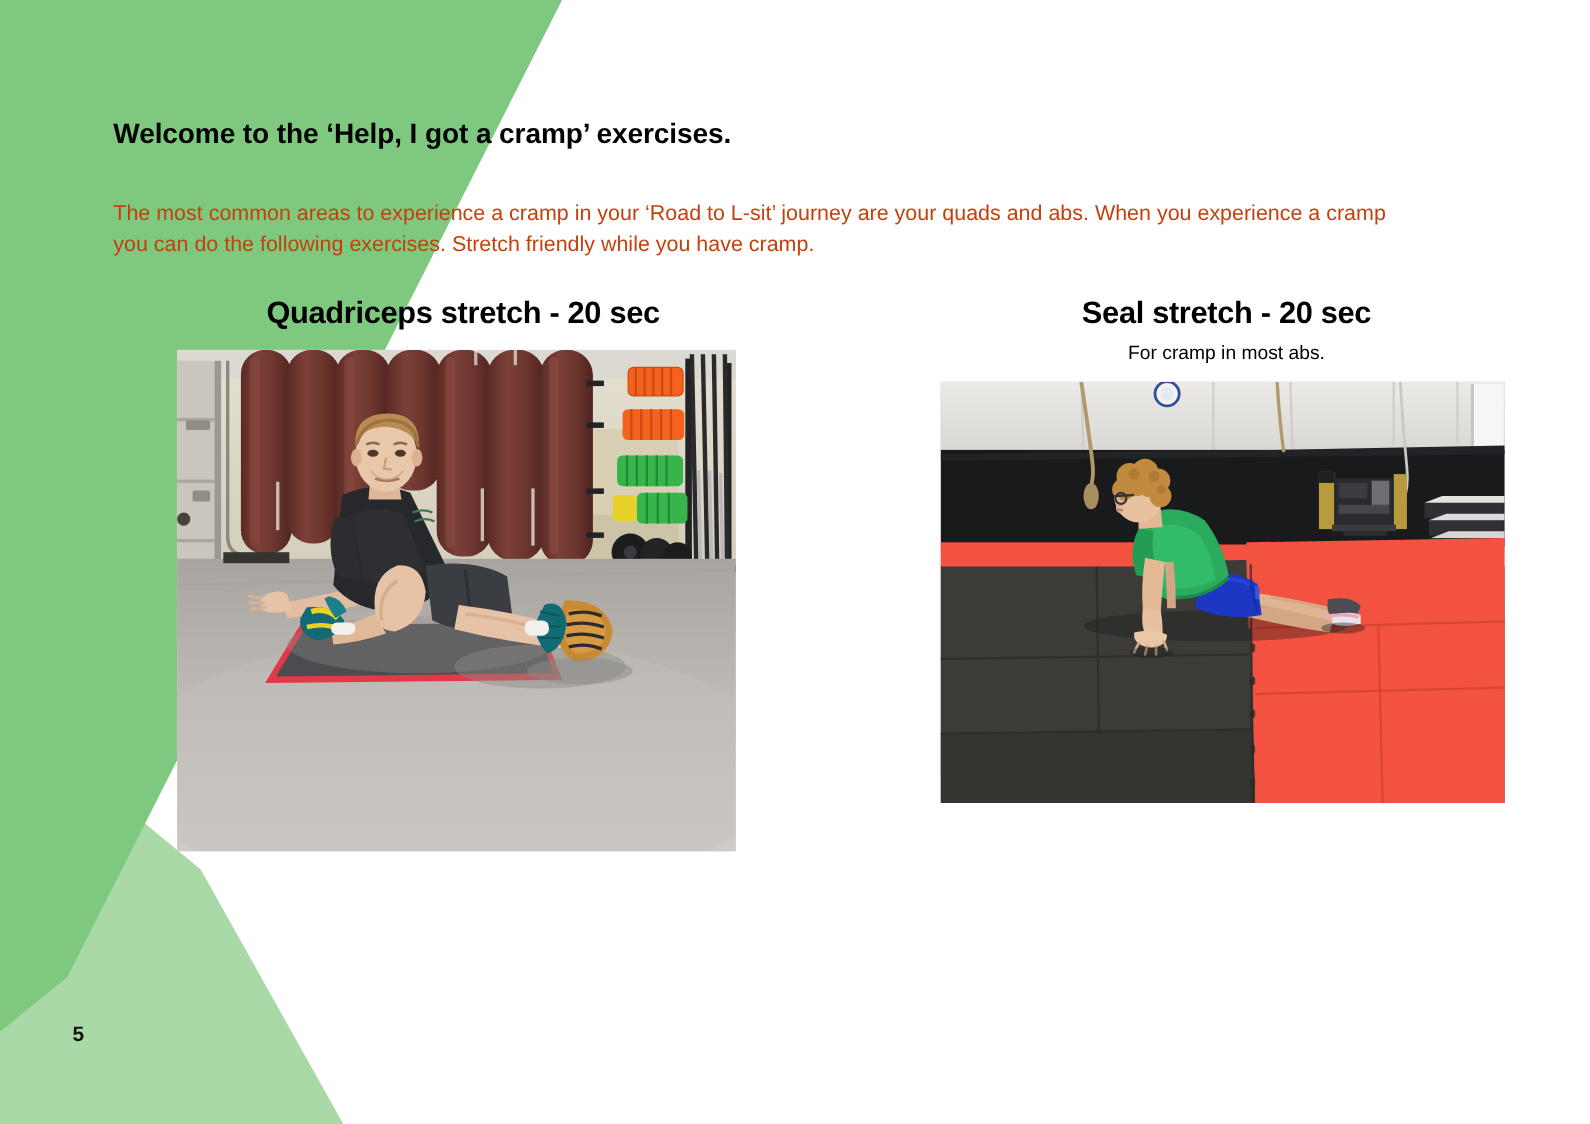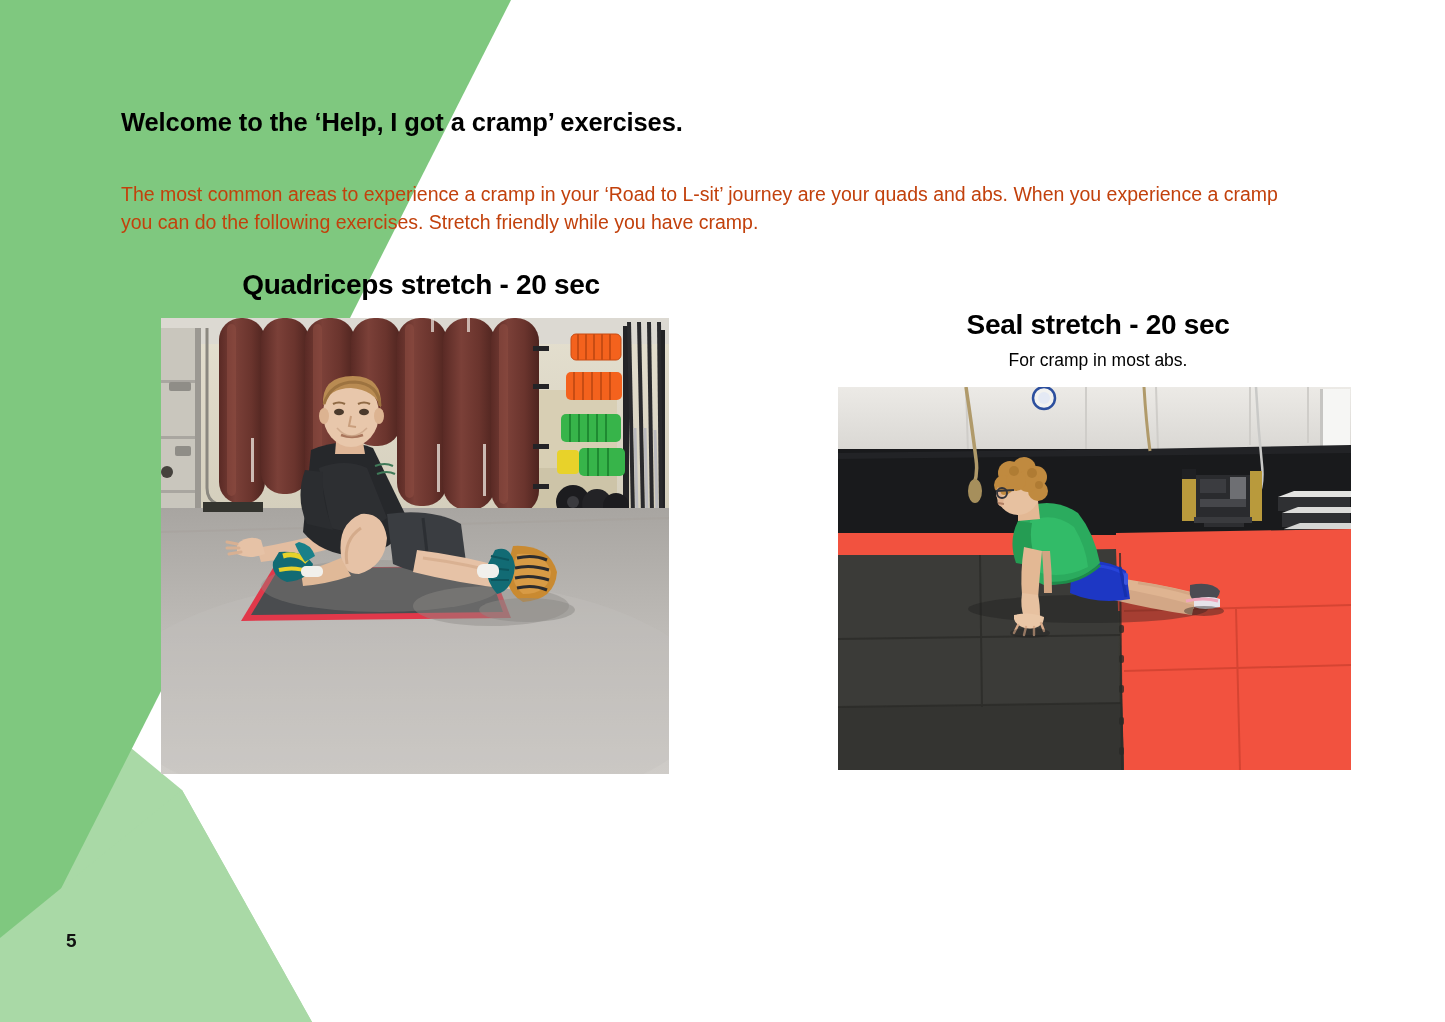--- a/index.html
+++ b/index.html
@@ -28,21 +28,21 @@
     inset: 0;
     width: 100%;
     height: 100%;
     pointer-events: none;
     z-index: 0;
   }
 
   
   .header {
     position: absolute;
-    left: 121px;
+    left: 103px;
     top: 108px;
     width: 1175px;
     z-index: 3;
   }
   .page-title {
     margin: 0;
     font-size: 25.5px;
     font-weight: bold;
     line-height: 1.15;
     color: #000000;
@@ -65,21 +65,21 @@
     width: 1445px;
     height: 560px;
     z-index: 3;
     text-align: center;
   }
   .exercise {
     position: absolute;
     top: 0;
   }
   .exercise--left  { left: 121px;  width: 600px; }
-  .exercise--right { left: 798px;  width: 600px; margin-top: 40px; }
+  .exercise--right { left: 815px;  width: 600px; }
 
   .exercise-title {
     margin: 0;
     font-size: 28px;
     font-weight: bold;
     line-height: 1.1;
     color: #000000;
     letter-spacing: -0.3px;
   }
   .exercise-sub {

